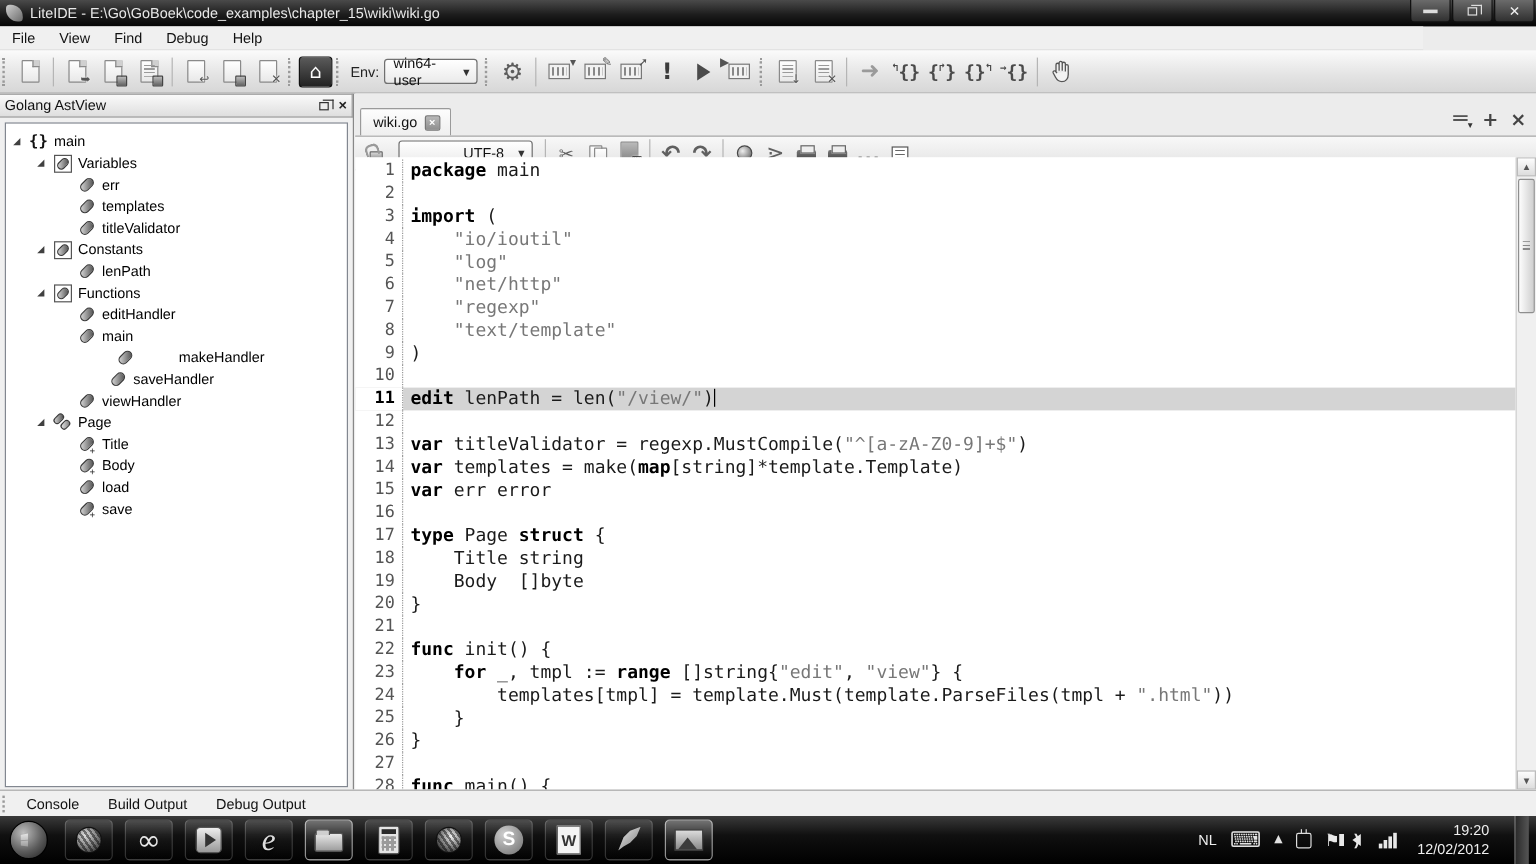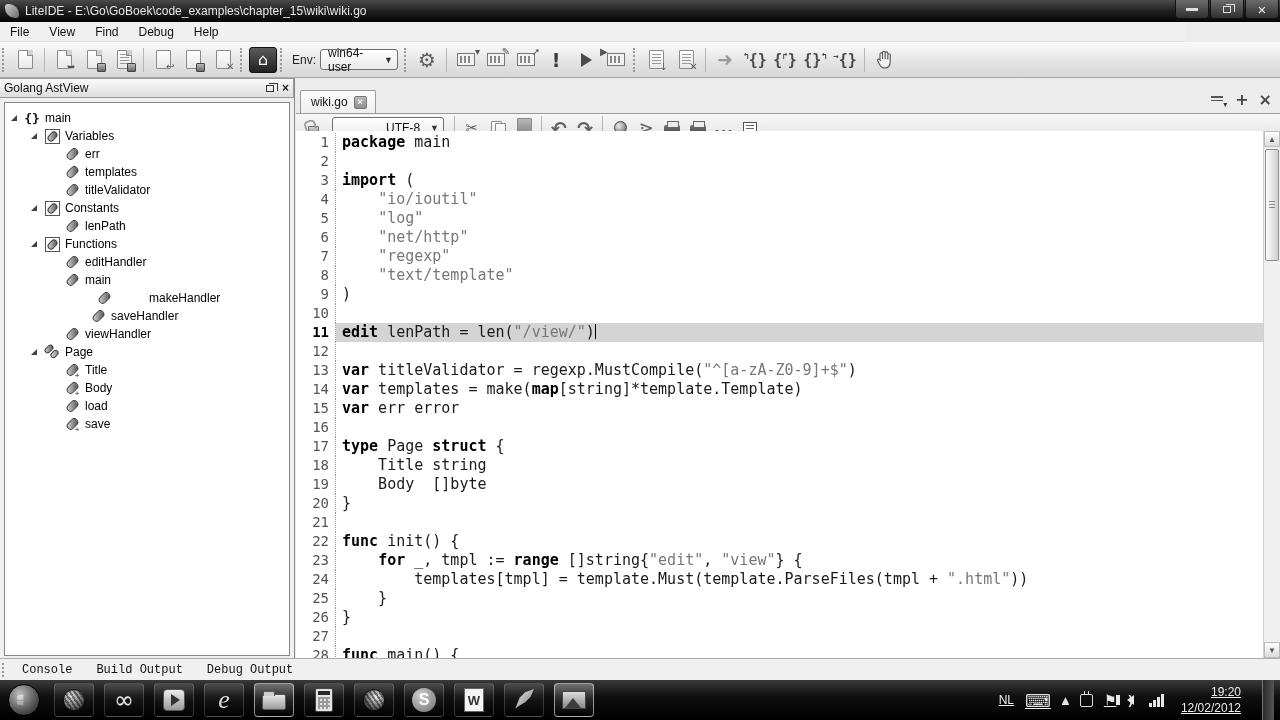--- a/index.html
+++ b/index.html
@@ -125,21 +125,21 @@
     background:linear-gradient(#fdfdfd,#ddd); border:1px solid #bbb; }
   .scr-arrow.bottom { position:absolute; bottom:0; left:0; right:0; }
   #scr-thumb { position:absolute; left:1px; right:1px; top:18px; height:112px; background:linear-gradient(90deg,#fdfdfd,#cfcfcf);
     border:1px solid #8e8e8e; border-radius:2px; }
   #scr-thumb:before { content:""; position:absolute; left:3px; right:3px; top:50%; margin-top:-4px; height:8px;
     background:repeating-linear-gradient(#888 0 1px, transparent 1px 3px); }
 
   
   #outputbar { position:absolute; left:0; top:658px; width:1280px; height:22px; background:#f0f0f0;
     border-top:1px solid #aaa; display:flex; align-items:center; font-size:12px; color:#111; }
-  .outtab { padding:2px 12px;font-family:Liberation Mono, monospace; }
+  .outtab { padding:2px 12px; }
 
   
   #taskbar { position:absolute; left:0; top:680px; width:1280px; height:40px;
     background:linear-gradient(#3a3a3a,#101010 40%,#000); display:flex; align-items:center; }
   #start-orb { width:32px; height:32px; margin:0 14px 0 8px; border-radius:50%;
     background:radial-gradient(circle at 35% 30%, #bdbdbd, #5c5c5c 55%, #1c1c1c); border:1px solid #000;
     display:flex; align-items:center; justify-content:center; }
   .orbflag { width:14px; height:12px; background:
       linear-gradient(#e8e8e8,#9a9a9a);
       clip-path:polygon(0 15%, 45% 5%, 45% 48%, 0 52%, 0 58%, 45% 54%, 45% 95%, 0 88%);
@@ -164,21 +164,21 @@
     color:#fff; font-weight:bold; font-size:16px; }
   .word-pg { width:20px; height:24px; background:#f4f4f4; border:1px solid #666; display:flex; align-items:center; justify-content:center;
     font-weight:bold; font-size:13px; color:#333; }
   .feather { width:22px; height:22px; background:linear-gradient(135deg,#f0f0f0,#707070);
     clip-path:polygon(10% 90%, 30% 40%, 55% 15%, 95% 0, 80% 35%, 55% 60%, 30% 75%); }
   .photo { width:24px; height:18px; background:linear-gradient(#ddd,#888); border:1px solid #444; position:relative; overflow:hidden;}
   .photo:before { content:""; position:absolute; left:2px; bottom:0; border-left:8px solid transparent; border-right:8px solid transparent; border-bottom:10px solid #3c3c3c; }
   .media { width:22px; height:22px; border-radius:4px; background:linear-gradient(#eee,#999); border:1px solid #555; display:flex; align-items:center; justify-content:center; }
   .media:before { content:""; width:0; height:0; border-left:9px solid #333; border-top:6px solid transparent; border-bottom:6px solid transparent; margin-left:2px;}
 
-  #tray { margin-left:auto; display:flex; align-items:center; gap:11px; color:#eee; font-size:12px; padding-right:6px;text-decoration:underline; }
+  #tray { margin-left:auto; display:flex; align-items:center; gap:11px; color:#eee; font-size:12px; padding-right:6px; }
   .tray-g { font-family:"DejaVu Sans",sans-serif; color:#e2e2e2; font-size:14px; }
   .sigbars { display:flex; align-items:flex-end; gap:1.5px; height:13px; }
   .sigbars i { width:2.5px; background:#e8e8e8; display:block; }
   #clock { text-align:right; line-height:1.35; font-size:12px; padding:0 6px; }
   #show-desktop { width:12px; height:40px; background:linear-gradient(90deg,#2a2a2a,#555); border-left:1px solid #777; margin-left:4px; }
   .speaker { width:0; height:0; border-top:5px solid transparent; border-bottom:5px solid transparent; border-right:7px solid #e8e8e8; position:relative; margin-right:4px;}
   .speaker:before { content:""; position:absolute; left:-11px; top:-5px; width:4px; height:10px; background:#e8e8e8; }
   .speaker:after { content:")"; position:absolute; left:1px; top:-8px; color:#e8e8e8; font-size:13px; font-weight:bold;}
   .plugico { width:13px; height:13px; border:1.5px solid #ddd; border-radius:2px; position:relative; }
   .plugico:before { content:""; position:absolute; left:3px; top:-4px; width:1.5px; height:4px; background:#ddd; box-shadow:4px 0 #ddd; }

